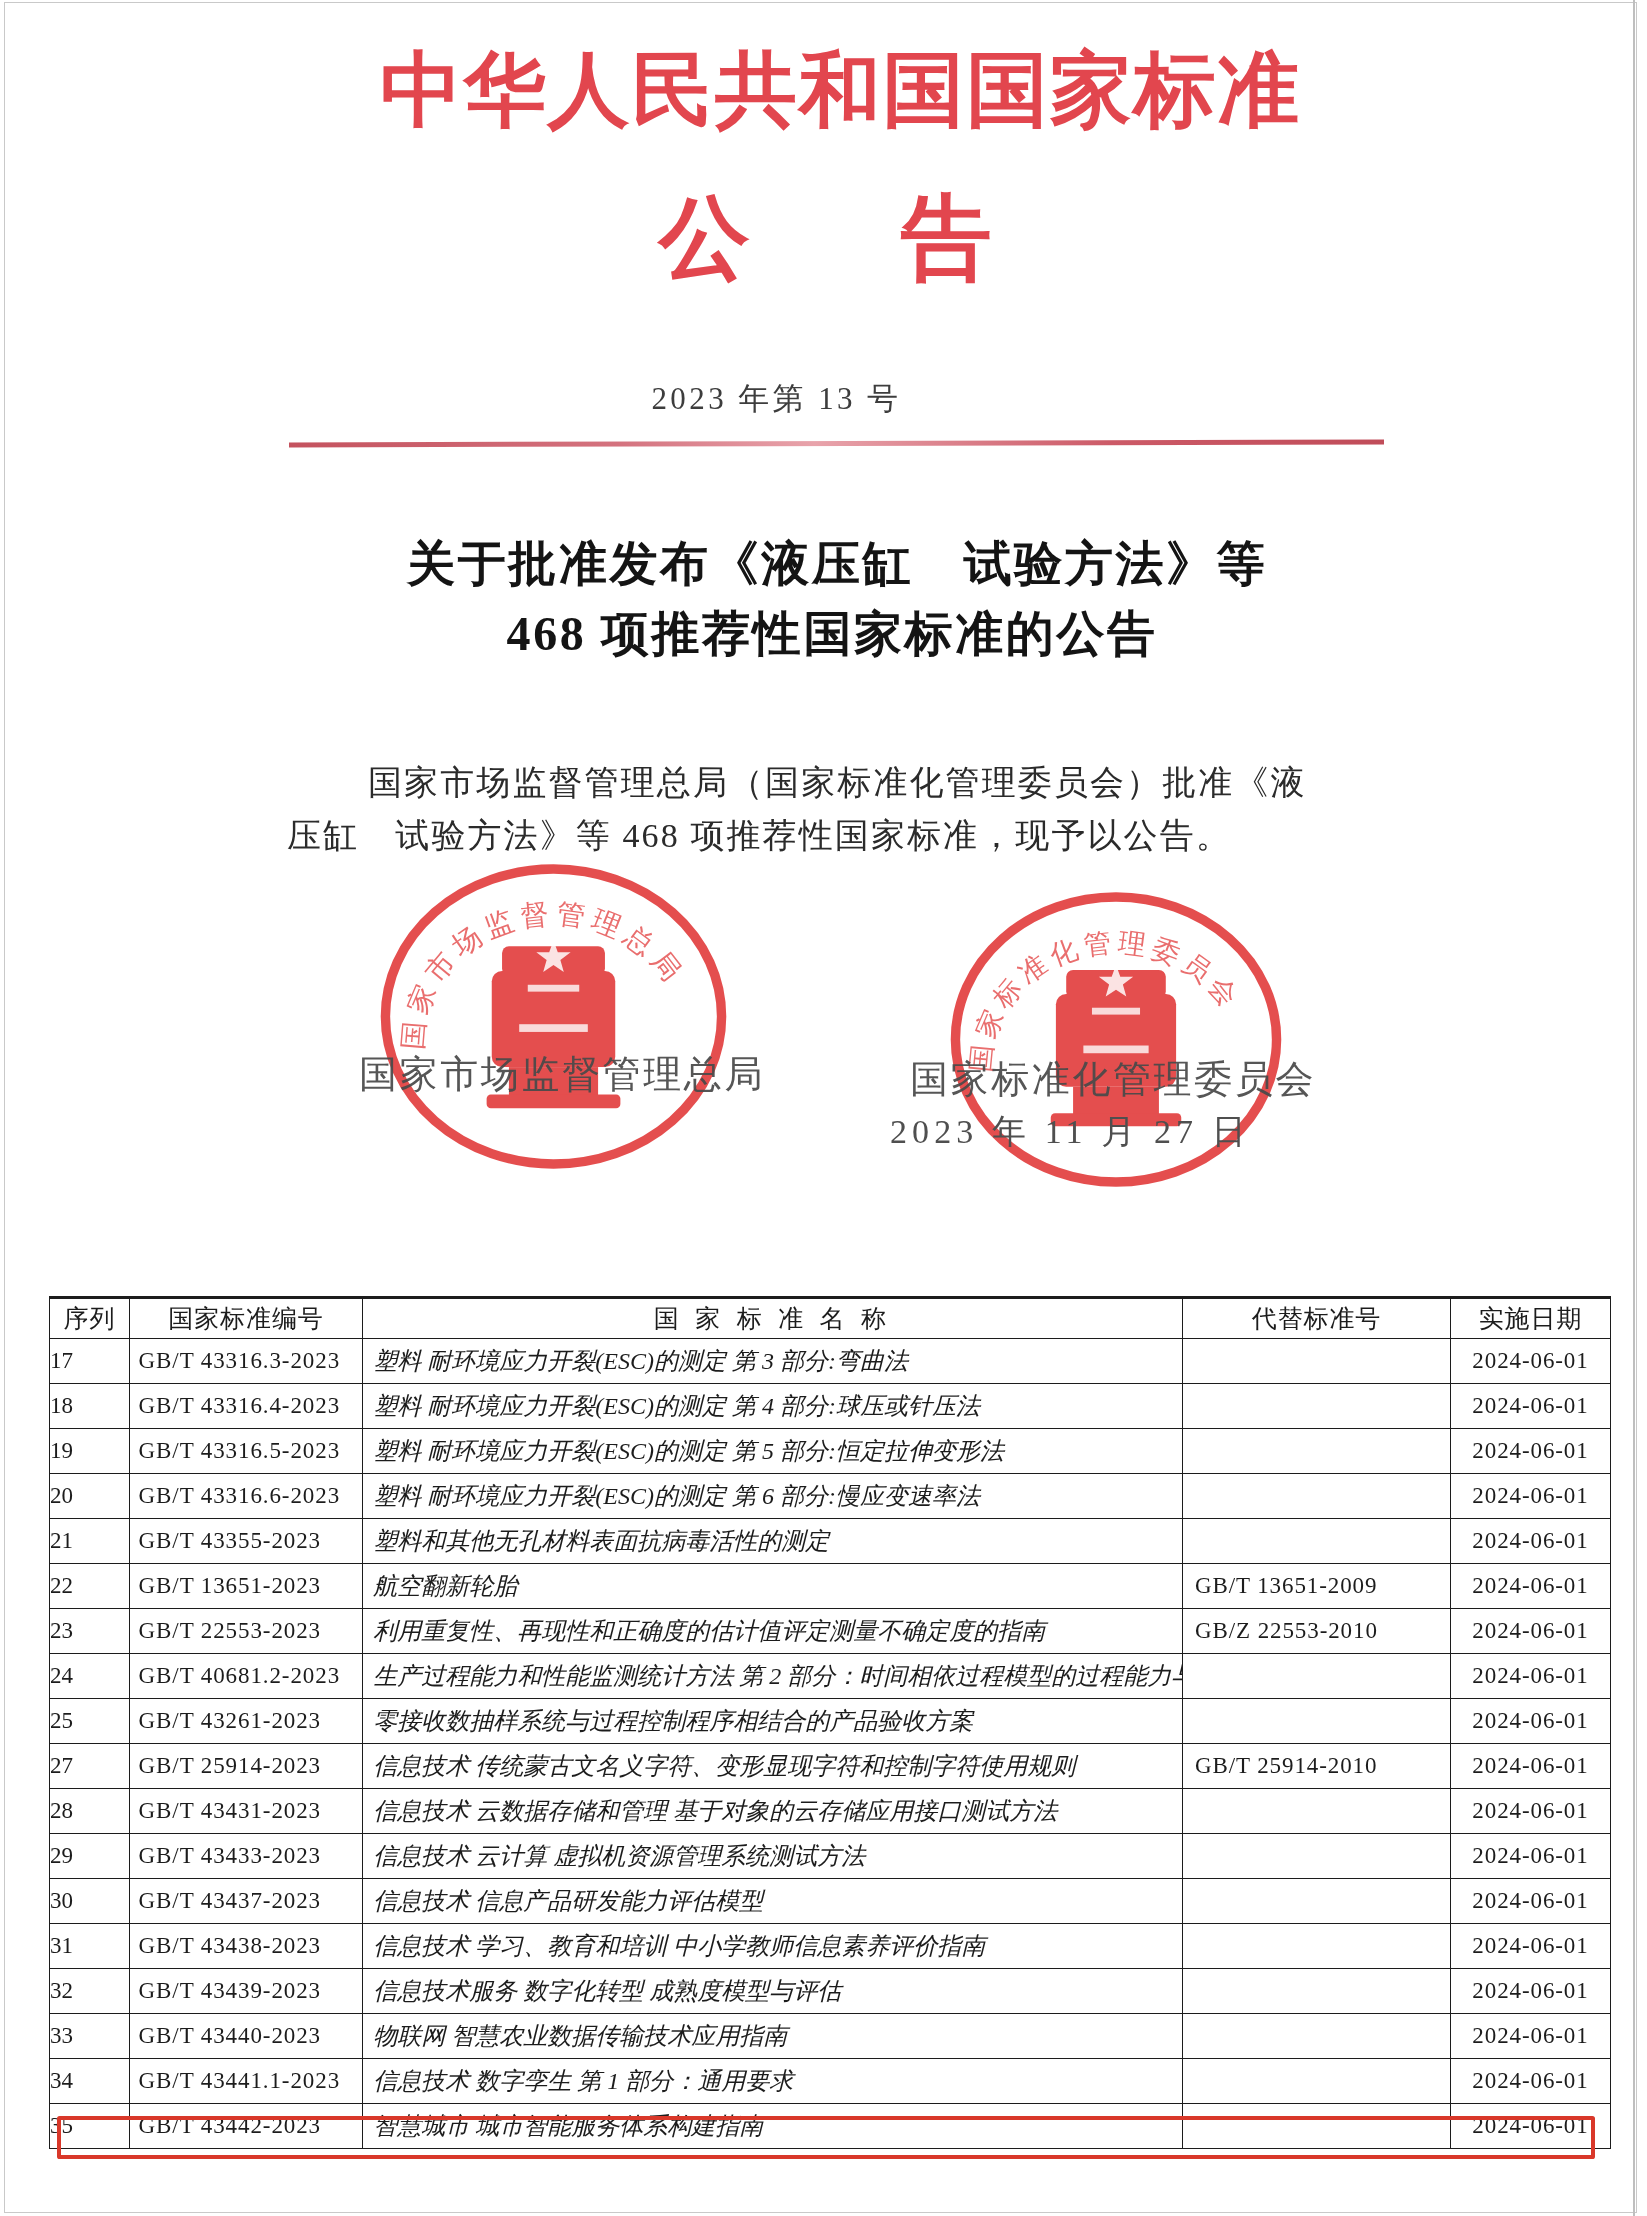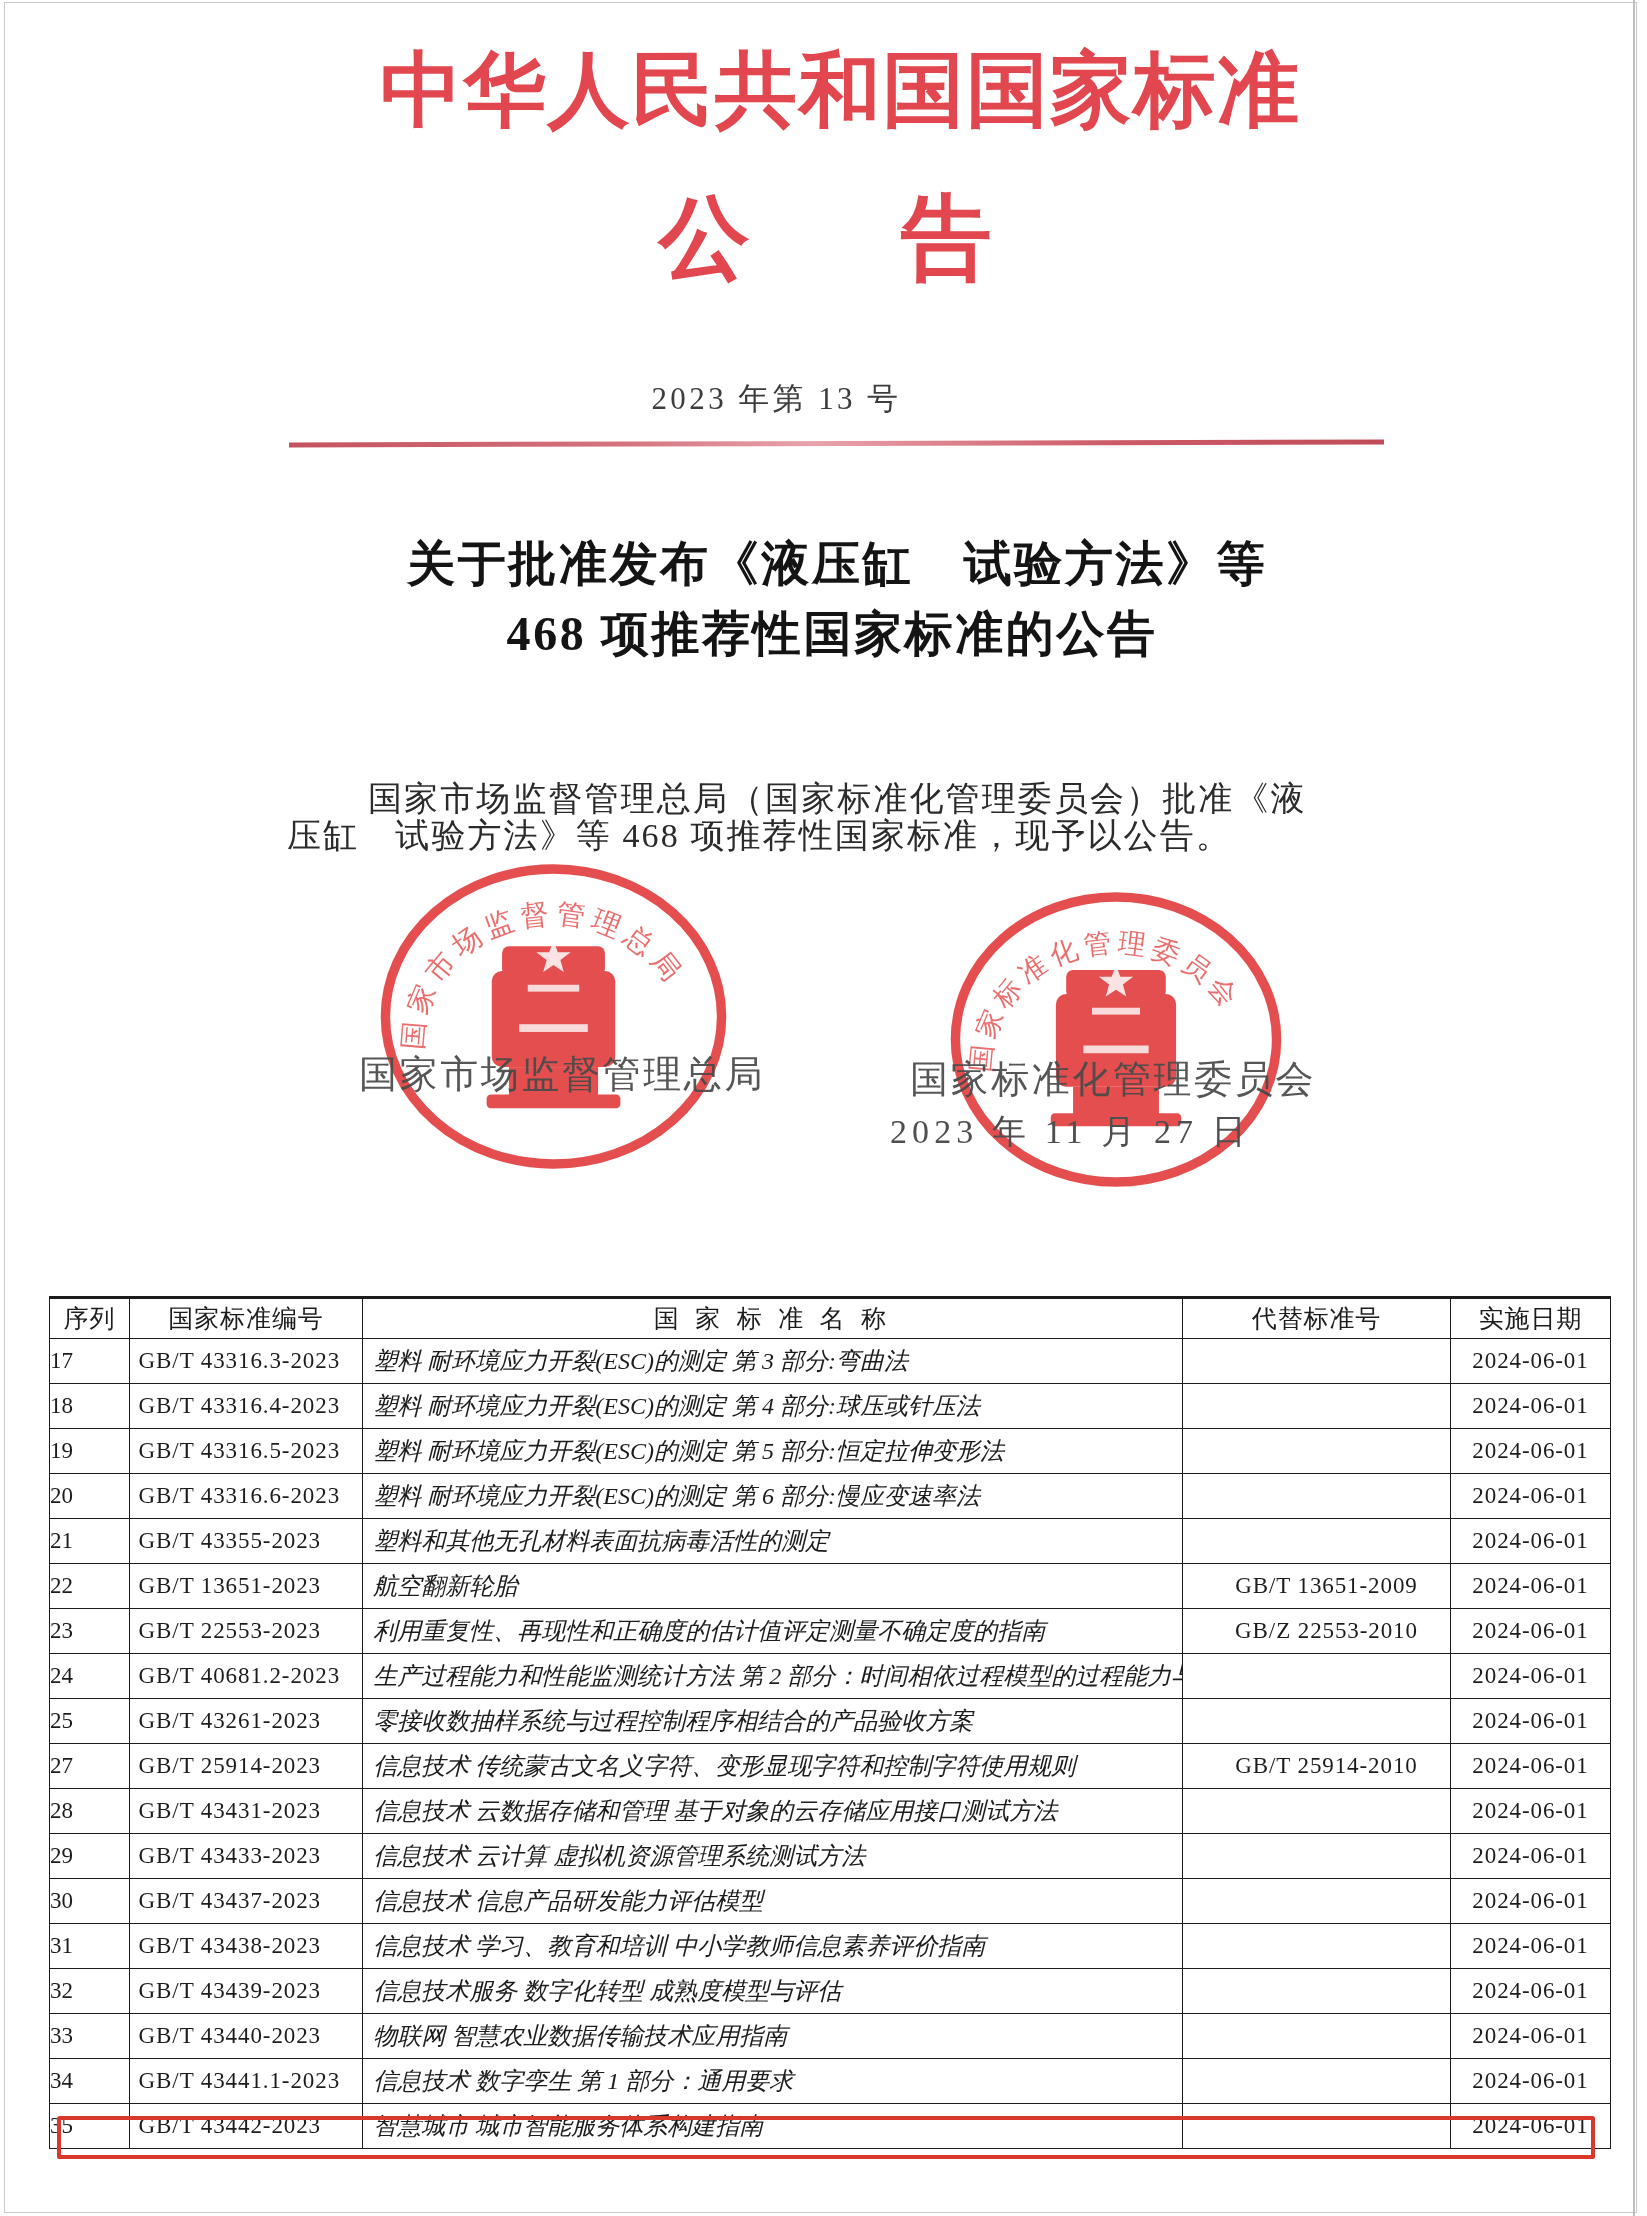--- a/index.html
+++ b/index.html
@@ -42,21 +42,21 @@
     position:absolute; left:0; width:1647px; text-align:center;
     font-size:48px; font-weight:bold; color:#141414; letter-spacing:2.6px;
     filter:blur(0.3px);
   }
   .heading-1 { top:532px; transform:translateX(13.7px); }
   .heading-2 { top:602px; transform:translateX(8.6px); }
   .body-line {
     position:absolute; font-size:34px; color:#2b2b2b; letter-spacing:2.1px;
     filter:blur(0.4px); white-space:pre;
   }
-  .body-line-1 { left:368px; top:776px; }
+  .body-line-1 { left:368px; top:760px; }
   .body-line-2 { left:287px; top:813px; }
   
   .seal { position:absolute; opacity:.9; filter:blur(0.6px); z-index:2; }
   .seal-left  { left:376px;  top:856px;  width:355px; height:321px; }
   .seal-right { left:946px; top:884px; width:340px; height:311px; }
   .agency-text {
     position:absolute; z-index:5; font-size:38px; color:#4a4a4a;
     letter-spacing:2.6px; filter:blur(0.7px); opacity:.93; white-space:pre;
   }
   .agency-left  { left:359px;  top:1049px; }
@@ -81,21 +81,21 @@
   .standards-table th.th-name { letter-spacing:5.1px; }
   .standards-table td { height:45px; }
   .col-seq   { width:80px; }
   .col-code  { width:233px; }
   .col-name  { width:820px; }
   .col-repl  { width:268px; }
   .col-date  { width:160px; }
   td.c-seq  { text-align:left; }
   td.c-code { text-align:left; padding-left:8.6px; letter-spacing:0.9px; }
   td.c-name { text-align:left; padding-left:10.3px; font-size:24px;font-style:italic; }
-  td.c-repl { text-align:center; padding-left:20px; letter-spacing:0.9px; }
+  td.c-repl { text-align:left; padding-left:12px; letter-spacing:0.9px; }
   td.c-date { text-align:center; letter-spacing:0.9px; }
   .highlight-box {
     position:absolute; z-index:6; left:57px; top:2116px; width:1538px; height:43px;
     border:4.3px solid #d9382a; border-radius:2.6px; pointer-events:none;
   }
 </style>
 </head>
 <body>
 
 <div class="scan-frame"></div>

